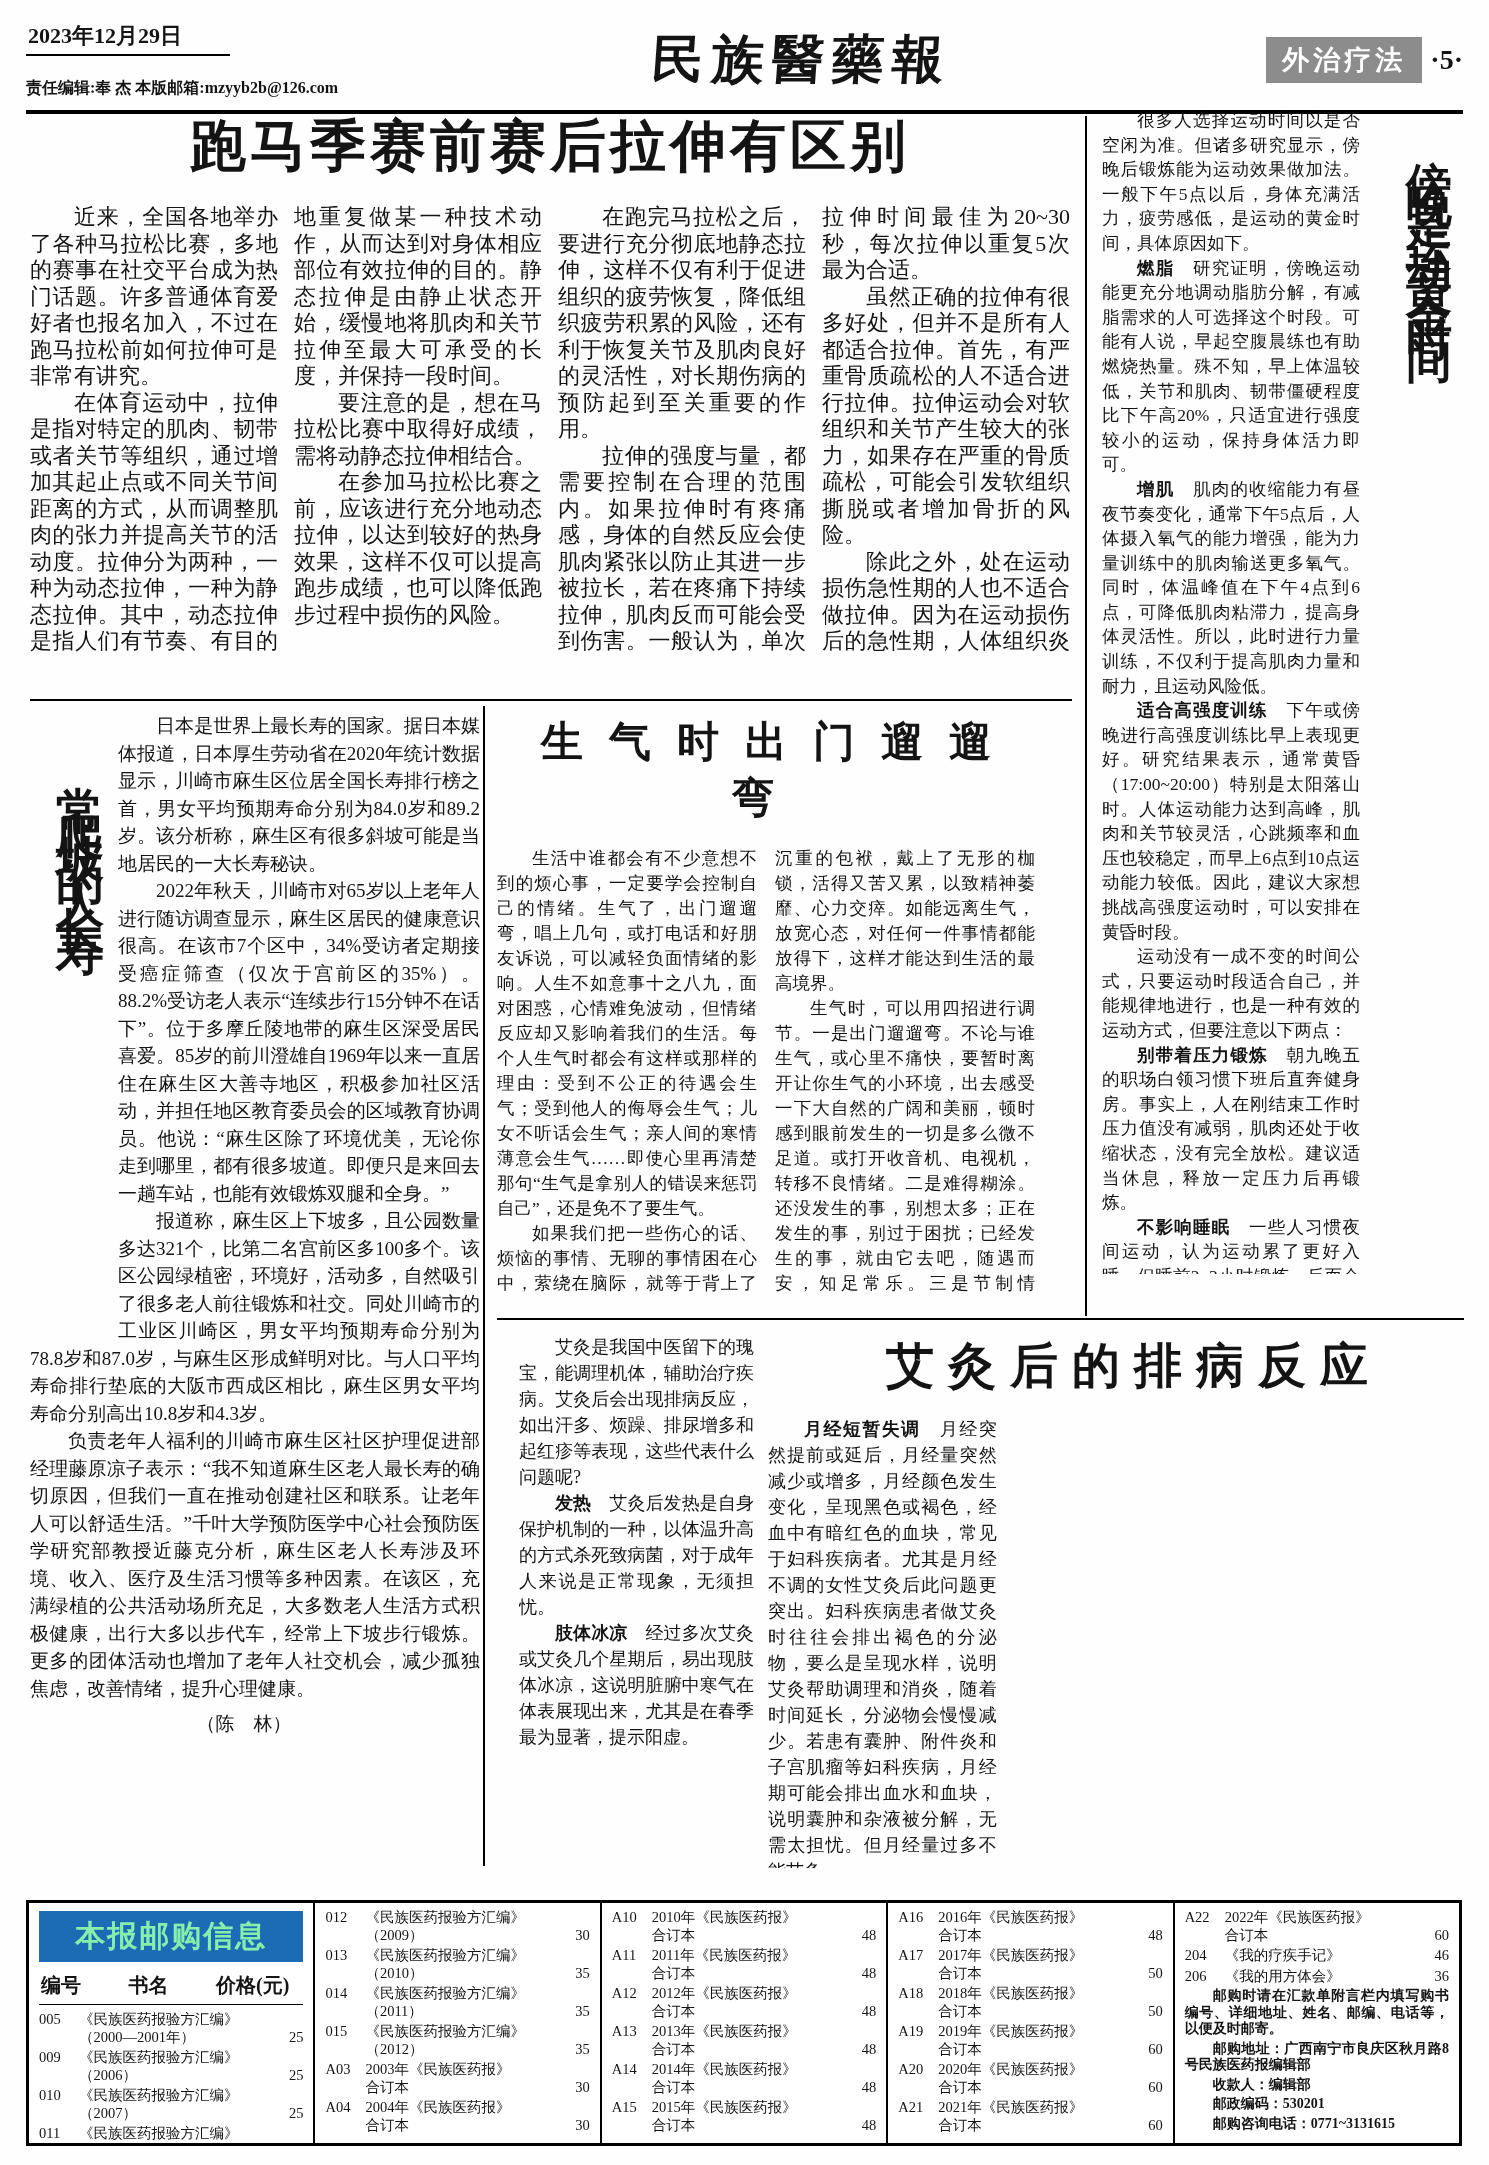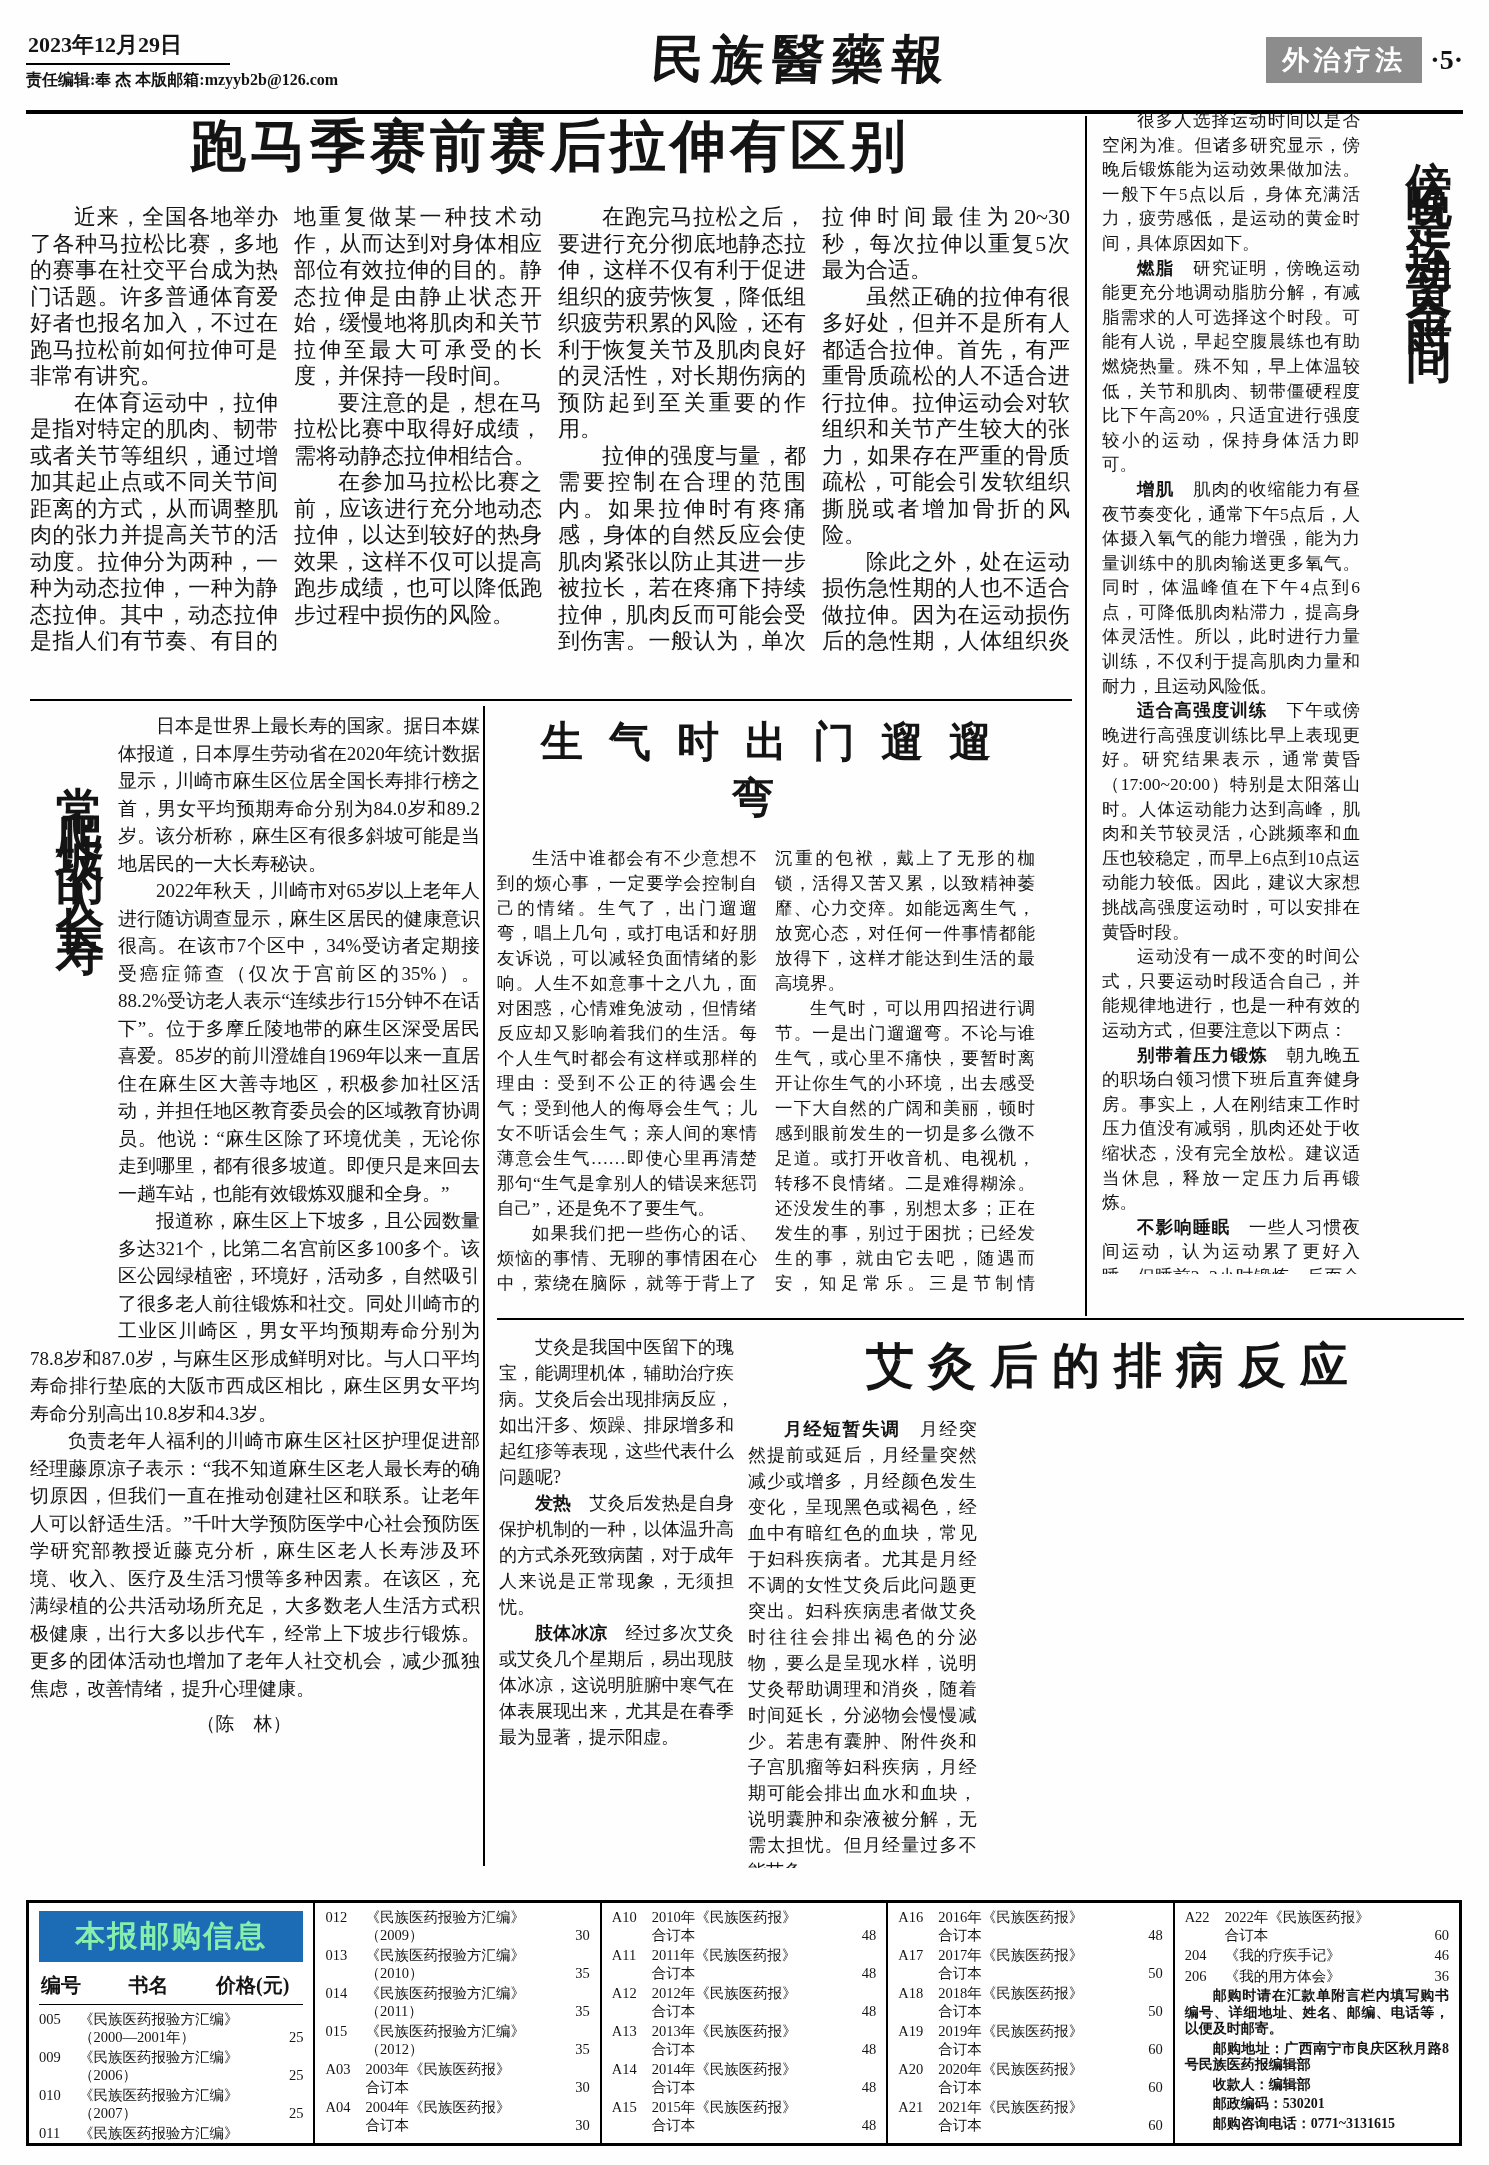--- a/index.html
+++ b/index.html
@@ -3,21 +3,21 @@
 <meta charset="utf-8">
 <style>
   html,body{margin:0;padding:0;background:#d9d9d9;}
   .page{position:relative;width:1489px;height:2165px;margin:0 auto;background:#fefefe;color:#141414;
         font-family:"Liberation Serif","DejaVu Serif",serif;overflow:hidden;}
 
   
   .hdr{position:absolute;left:26px;right:26px;top:16px;height:88px;display:flex;
        justify-content:space-between;align-items:center;border-bottom:4px solid #000;padding-bottom:6px;}
   .hdr-date{font-size:22px;font-weight:600;border-bottom:2px solid #000;width:max-content;padding:0 48px 3px 2px;}
-  .hdr-editor{font-size:16px;font-weight:700;padding-top:5px;}
+  .hdr-editor{font-size:16px;font-weight:700;padding-top:22px;}
   .masthead{font-size:52px;font-weight:700;letter-spacing:8px;transform:skewX(-4deg);}
   .hdr-right{display:flex;align-items:center;gap:8px;}
   .section-box{background:#8c8c8c;color:#fff;font-size:27px;font-weight:700;padding:5px 16px;letter-spacing:4px;}
   .page-no{font-size:28px;font-weight:700;}
 
   
   .para{margin:0;text-indent:2em;text-align:justify;}
   .byline{text-align:center;font-weight:400;margin:8px 22px 0 0;break-inside:avoid;}
   b.lead{font-family:"Liberation Sans","DejaVu Sans",sans-serif;font-weight:700;}
   .cols{text-align:justify;}
@@ -47,21 +47,21 @@
   .slope-body{font-size:19px;line-height:27.5px;}
   .slope-vtitle{float:left;writing-mode:vertical-rl;width:74px;height:580px;margin:36px 14px 10px 0;
                 font-size:48px;font-weight:700;letter-spacing:24px;line-height:1;}
 
   
   .angry{position:absolute;left:497px;top:704px;width:538px;height:592px;overflow:hidden;}
   .angry-title{text-align:center;font-size:42px;font-weight:700;letter-spacing:26px;text-indent:26px;margin:10px 0 20px;}
   .cols2{column-count:2;column-gap:18px;height:468px;column-fill:auto;font-size:17.5px;line-height:25px;}
 
   
-  .moxa{position:absolute;left:499px;top:1334px;width:967px;height:534px;display:flex;gap:14px;overflow:hidden;}
+  .moxa{position:absolute;left:519px;top:1334px;width:967px;height:534px;display:flex;gap:14px;overflow:hidden;}
   .moxa-intro{flex:none;width:235px;font-size:18px;line-height:26px;overflow:hidden;}
   .moxa-right{flex:1;display:flex;flex-direction:column;}
   .moxa-title{text-align:center;font-size:48px;font-weight:800;letter-spacing:14px;text-indent:14px;margin:0 0 18px;}
   .cols3{column-count:3;column-gap:16px;flex:1;column-fill:auto;font-size:18px;line-height:26px;}
 
   
   .mail{position:absolute;left:26px;top:1900px;width:1436px;height:246px;border:3px solid #000;
         box-sizing:border-box;display:flex;background:#fff;}
   .mcol{flex:1;border-right:2px solid #000;padding:6px 10px 4px;overflow:hidden;}
   .mcol:last-child{border-right:none;}

